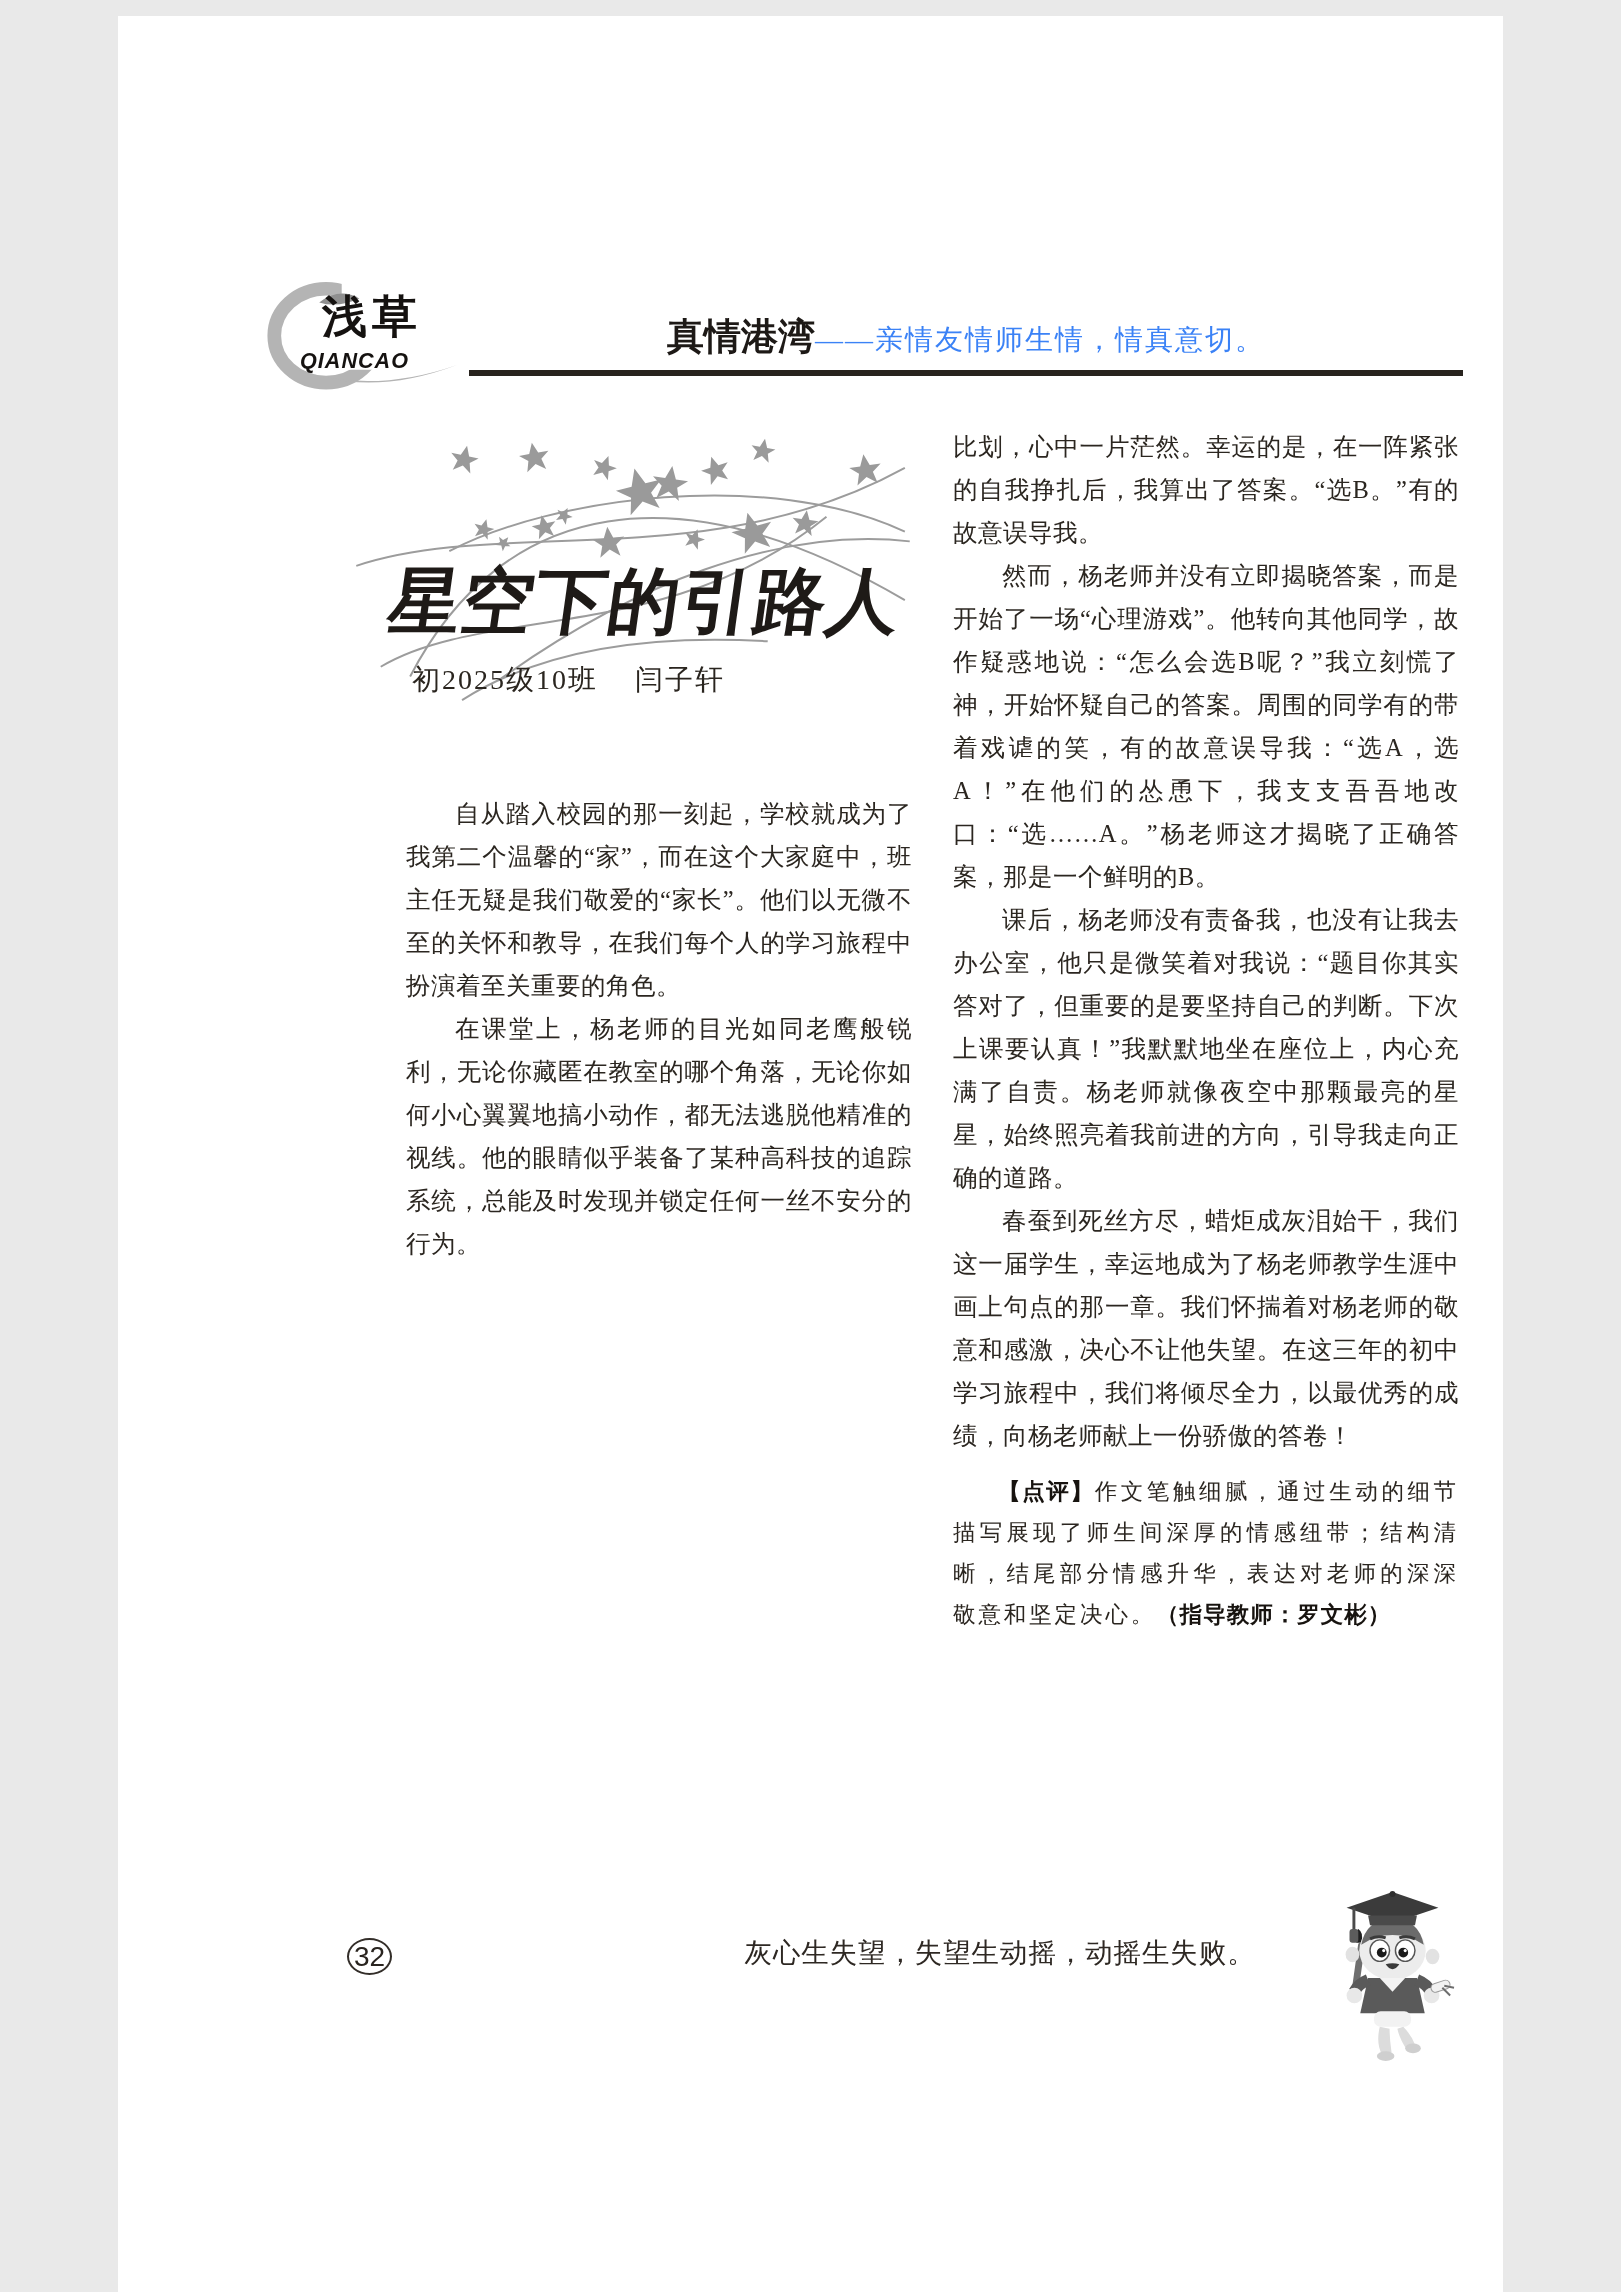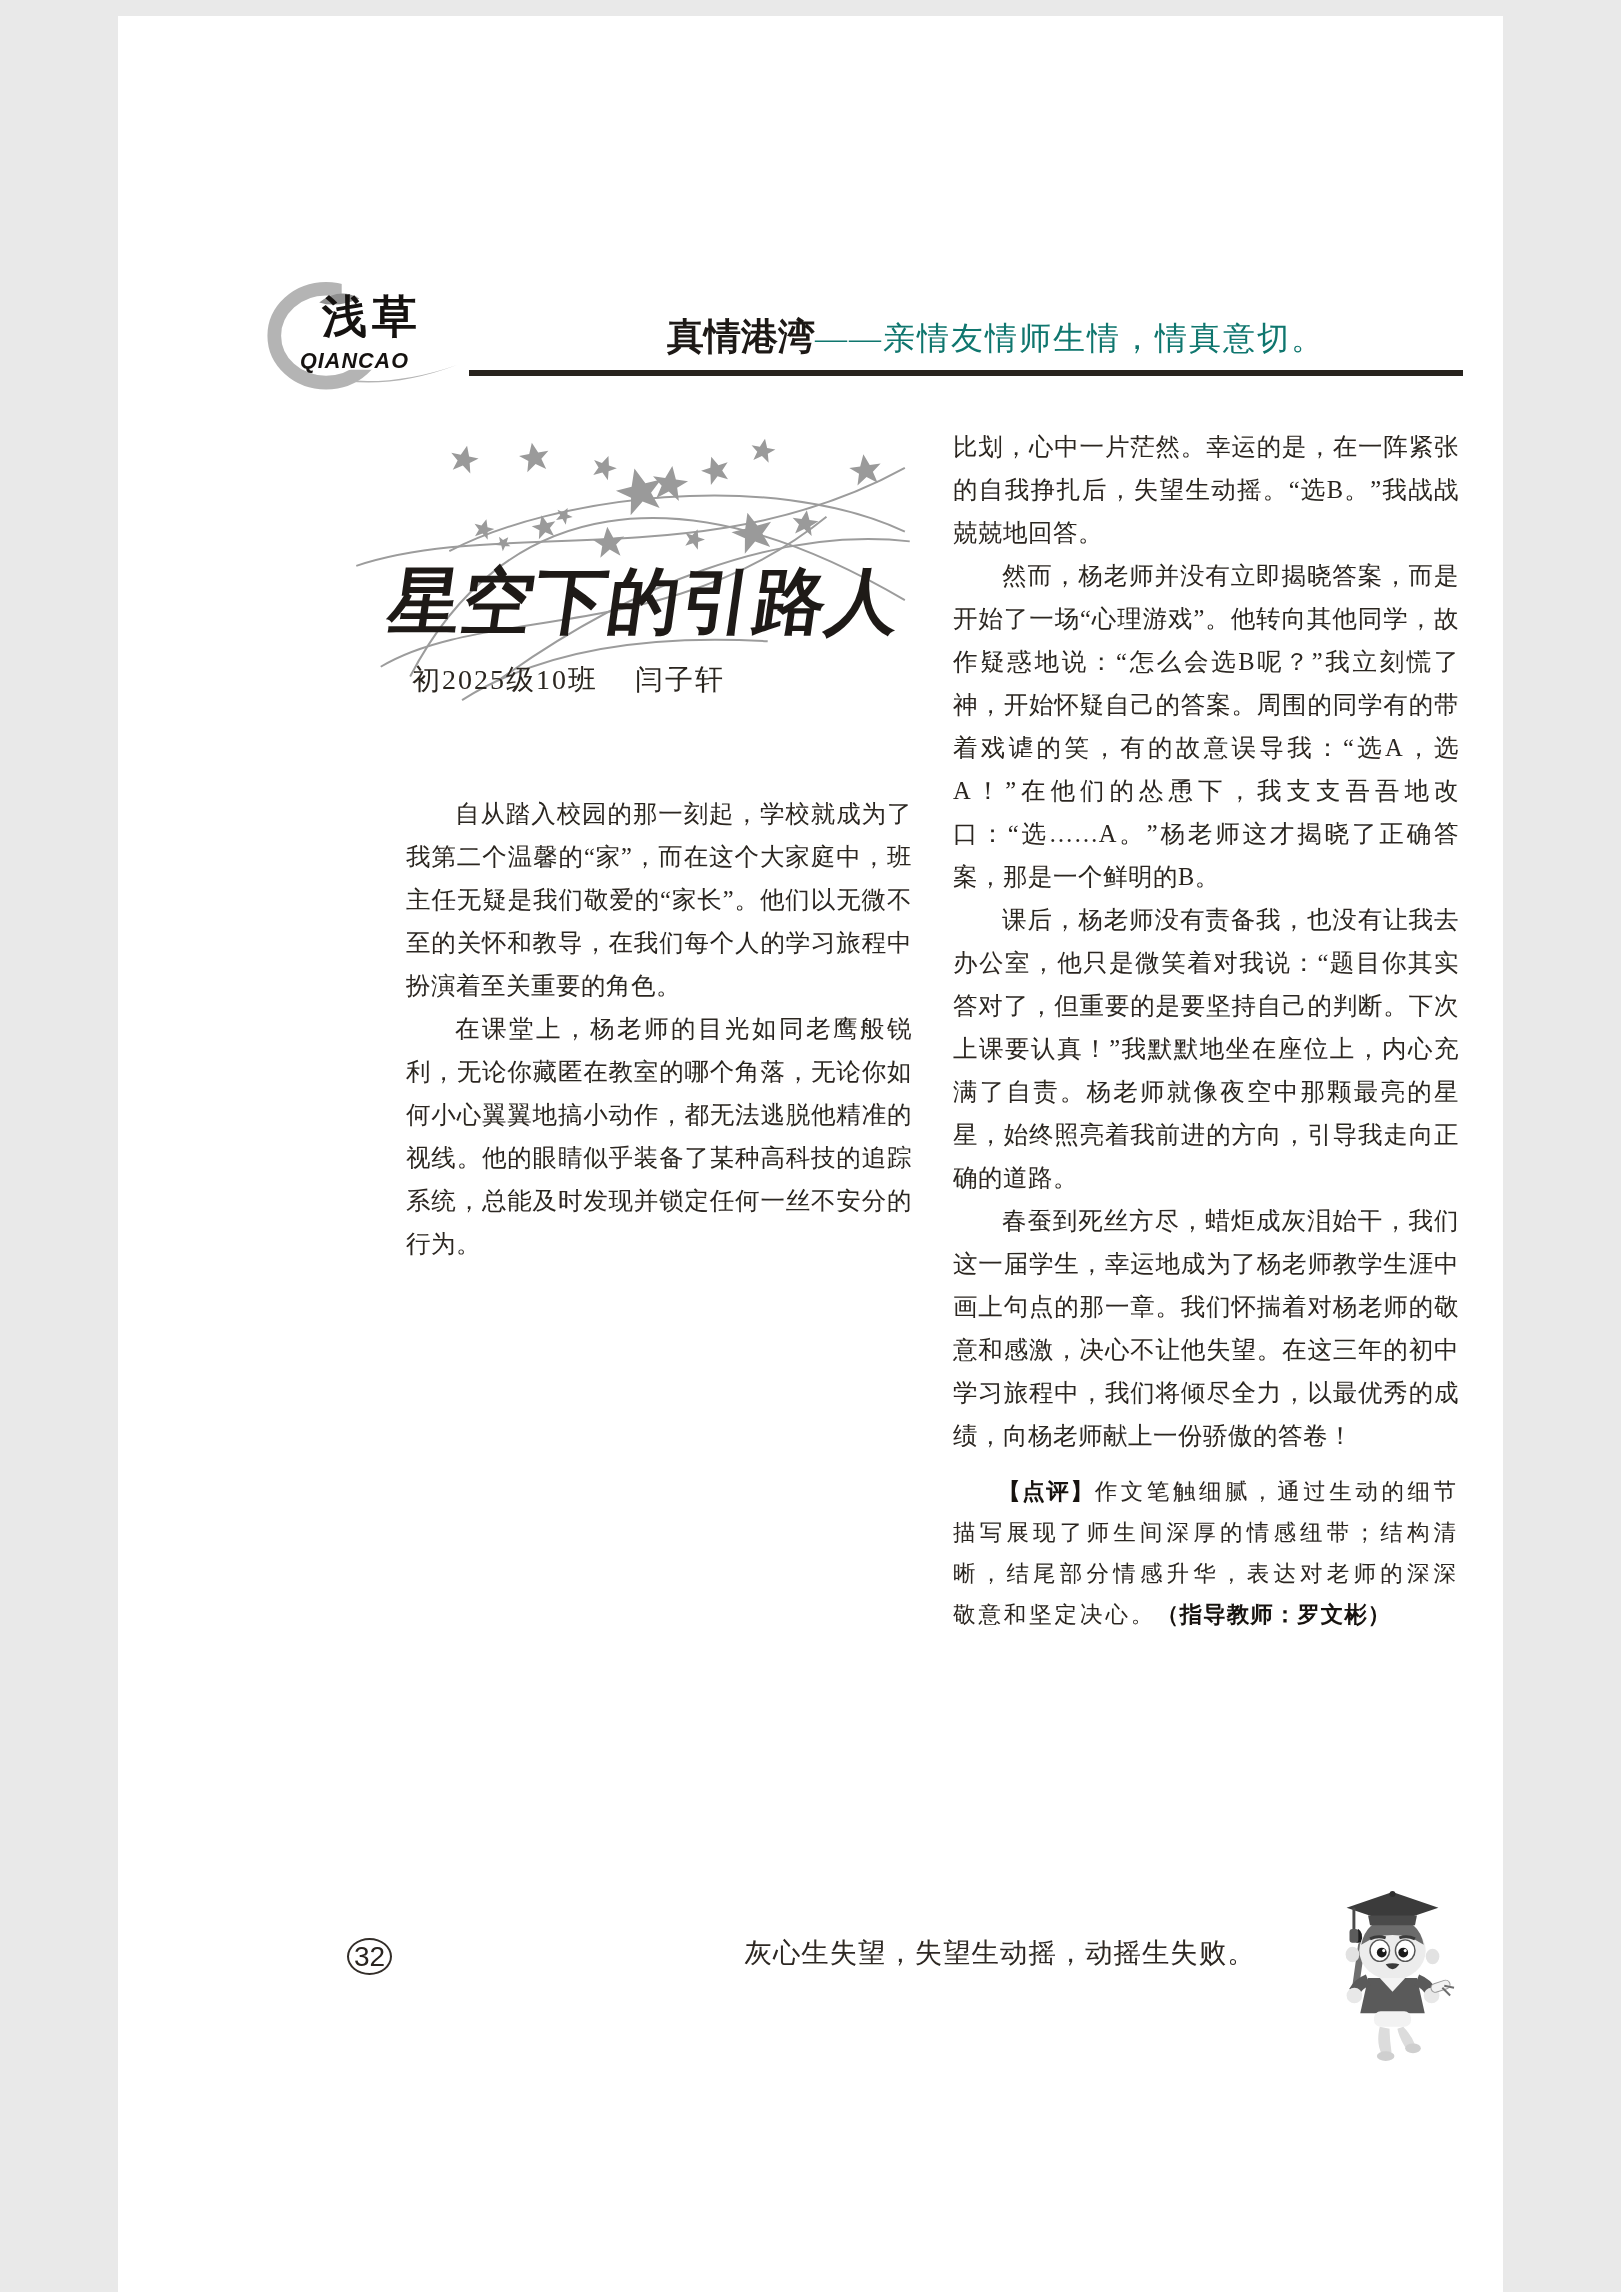--- a/index.html
+++ b/index.html
@@ -17,21 +17,21 @@
   .logo-en{
     position:absolute;left:35px;top:71px;font-size:21.6px;font-style:italic;font-weight:900;
     letter-spacing:1px;color:#151210;font-family:"Liberation Sans","DejaVu Sans",sans-serif;
   }
   .section-head{position:absolute;left:549px;top:296px;white-space:nowrap;}
   .section-title{
     display:inline-block;font-family:"Liberation Sans","DejaVu Sans",sans-serif;
     font-weight:900;font-size:37px;color:#1d1916;vertical-align:baseline;
   }
   .section-sub{
-    display:inline-block;font-size:32px;letter-spacing:2px;color:#0f766e;
+    display:inline-block;font-size:28px;letter-spacing:2px;color:#3b82f6;
   }
   .head-rule{position:absolute;left:351px;top:354px;width:994px;height:5.9px;background:#28231e;}
   
   .deco{position:absolute;left:238px;top:398px;width:554px;height:289px;}
   .article-title{
     position:absolute;left:271px;top:538px;white-space:nowrap;
     font-family:"Liberation Sans","DejaVu Sans",sans-serif;font-weight:900;
     font-size:72px;letter-spacing:1px;color:#1e1a17;transform:skewX(-8deg);
   }
   .byline{position:absolute;left:294px;top:645px;width:461px;text-align:left;
@@ -126,21 +126,21 @@
   <div class="byline">
     <span class="byline-class">初2025级10班</span><span class="byline-name">闫子轩</span>
   </div>
 
   <div class="col col-left">
     <p>自从踏入校园的那一刻起，学校就成为了我第二个温馨的“家”，而在这个大家庭中，班主任无疑是我们敬爱的“家长”。他们以无微不至的关怀和教导，在我们每个人的学习旅程中扮演着至关重要的角色。</p>
     <p>在课堂上，杨老师的目光如同老鹰般锐利，无论你藏匿在教室的哪个角落，无论你如何小心翼翼地搞小动作，都无法逃脱他精准的视线。他的眼睛似乎装备了某种高科技的追踪系统，总能及时发现并锁定任何一丝不安分的行为。</p>
   </div>
 
   <div class="col col-right">
-    <p class="noindent">比划，心中一片茫然。幸运的是，在一阵紧张的自我挣扎后，失望生动摇。“选B。”我战战兢兢地回答。</p>
+    <p class="noindent">比划，心中一片茫然。幸运的是，在一阵紧张的自我挣扎后，我算出了答案。“选B。”有的故意误导我。</p>
     <p>然而，杨老师并没有立即揭晓答案，而是开始了一场“心理游戏”。他转向其他同学，故作疑惑地说：“怎么会选B呢？”我立刻慌了神，开始怀疑自己的答案。周围的同学有的带着戏谑的笑，有的故意误导我：“选A，选A！”在他们的怂恿下，我支支吾吾地改口：“选……A。”杨老师这才揭晓了正确答案，那是一个鲜明的B。</p>
     <p>课后，杨老师没有责备我，也没有让我去办公室，他只是微笑着对我说：“题目你其实答对了，但重要的是要坚持自己的判断。下次上课要认真！”我默默地坐在座位上，内心充满了自责。杨老师就像夜空中那颗最亮的星星，始终照亮着我前进的方向，引导我走向正确的道路。</p>
     <p>春蚕到死丝方尽，蜡炬成灰泪始干，我们这一届学生，幸运地成为了杨老师教学生涯中画上句点的那一章。我们怀揣着对杨老师的敬意和感激，决心不让他失望。在这三年的初中学习旅程中，我们将倾尽全力，以最优秀的成绩，向杨老师献上一份骄傲的答卷！</p>
   </div>
 
   <div class="comment">
     <span class="blabel">【点评】</span><span>作文笔触细腻，通过生动的细节描写展现了师生间深厚的情感纽带；结构清晰，结尾部分情感升华，表达对老师的深深敬意和坚定决心。</span><span class="blabel">（指导教师：罗文彬）</span>
   </div>
 
   <div class="page-no">

